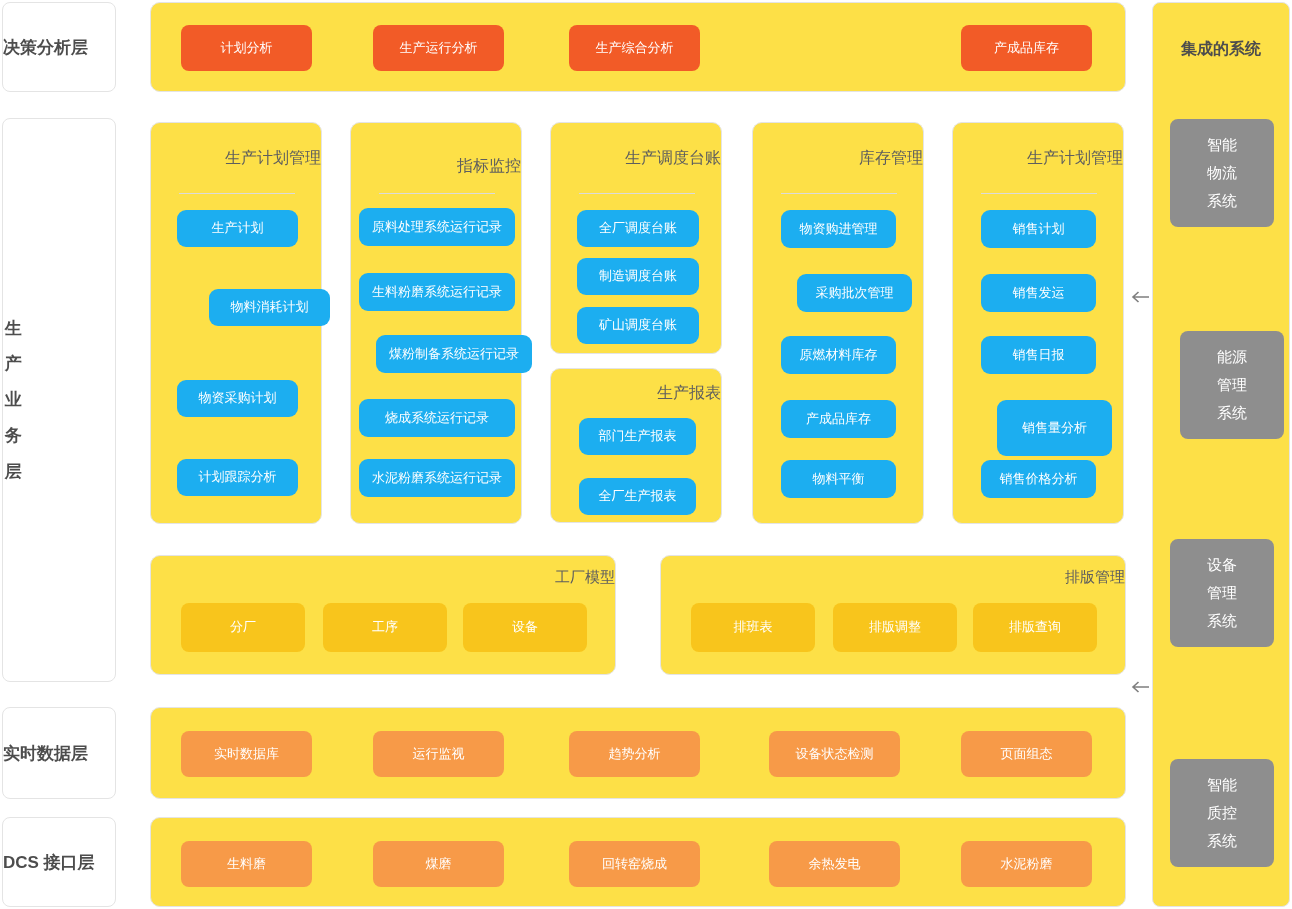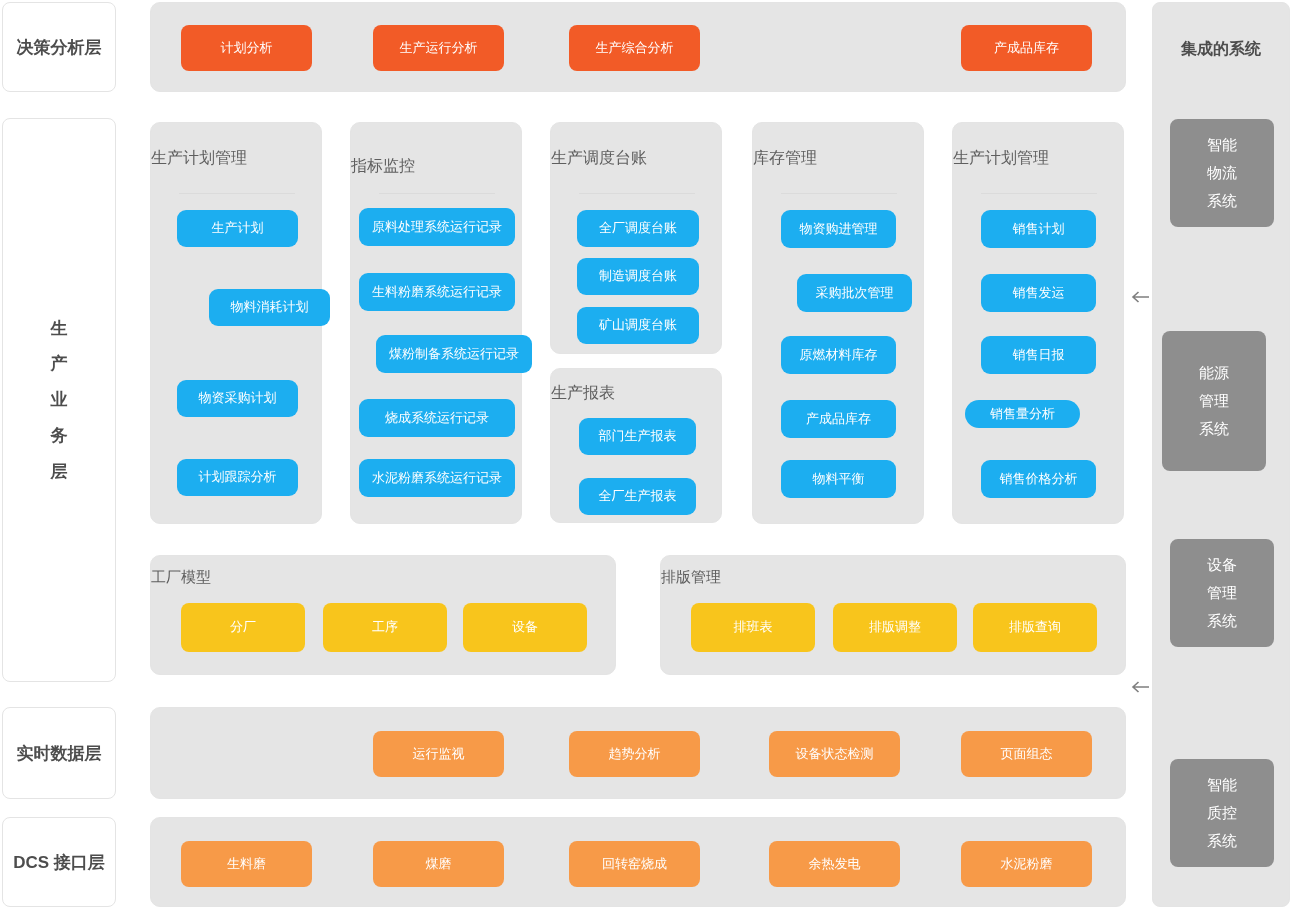--- a/index.html
+++ b/index.html
@@ -1,29 +1,29 @@
 <!DOCTYPE html>
 <html><head>
 <meta charset="utf-8">
 <style>
   html,body {margin:0; padding:0; background:#fff;}
   body {font-family:"Liberation Sans", sans-serif;}
   .stage {position:relative; width:1292px; height:909px; background:#fff; overflow:hidden;}
-  .panel {position:absolute; background:#e5e5e5; border:1px solid #E4E4E4; border-radius:10px; box-sizing:border-box;}
+  .panel {position:absolute; background:#fde047; border:1px solid #E4E4E4; border-radius:10px; box-sizing:border-box;}
   .layer-box {position:absolute; background:#fff; border:1px solid #E4E4E4; border-radius:8px; box-sizing:border-box;
-              display:flex; align-items:center; justify-content:center;
+              display:flex; align-items:center; 
               color:#4D4D4D; font-weight:bold; font-size:17px; text-align:center;}
   .vertical-text {width:1.2em; word-break:break-all; line-height:2.1; text-align:center;}
   .btn {position:absolute; display:flex; align-items:center; justify-content:center;
         color:#fff; font-size:13px; box-sizing:border-box; cursor:pointer; text-align:center; line-height:1.3;}
   .btn-red    {background:#F25B27; border-radius:8px;}
   .btn-blue   {background:#1CAEF0; border-radius:9px;}
   .btn-yellow {background:#F8C51C; border-radius:8px;}
   .btn-orange {background:#F79A48; border-radius:8px;}
-  .panel-title {position:absolute; left:0; width:100%; text-align:left; color:#5E5E5E; font-size:16px; font-weight:500;}
+  .panel-title {position:absolute; left:0; width:100%; text-align:right; color:#5E5E5E; font-size:16px; font-weight:500;}
   .divider {position:absolute; height:1px; background:#DBDBDB;}
   .sys-title {position:absolute; left:0; width:100%; text-align:center; color:#4D4D4D; font-size:16px; font-weight:bold;}
   .sys-box {position:absolute; background:#8E8E8E; border-radius:8px; color:#fff; font-size:15px; font-weight:500;
             display:flex; align-items:center; justify-content:center; cursor:pointer;}
   .sys-box span {display:block; width:2.2em; word-break:break-all; text-align:center; line-height:1.85;}
   .arrow {position:absolute;}
 </style>
 </head>
 <body>
 
@@ -91,59 +91,60 @@
     <div class="btn btn-blue" style="left:28px; top:277px; width:115px; height:38px;">产成品库存</div>
     <div class="btn btn-blue" style="left:28px; top:337px; width:115px; height:38px;">物料平衡</div>
   </div>
 
   <div class="panel" style="left:952px; top:122px; width:172px; height:402px;">
     <div class="panel-title" style="top:25px;">生产计划管理</div>
     <div class="divider" style="left:28px; top:70px; width:116px;"></div>
     <div class="btn btn-blue" style="left:28px; top:87px;  width:115px; height:38px;">销售计划</div>
     <div class="btn btn-blue" style="left:28px; top:151px; width:115px; height:38px;">销售发运</div>
     <div class="btn btn-blue" style="left:28px; top:213px; width:115px; height:38px;">销售日报</div>
-    <div class="btn btn-blue" style="left:12px; top:277px; width:115px; height:28px;border-radius:19px;">销售量分析</div>
+    <div class="btn btn-blue" style="left:44px; top:277px; width:115px; height:56px;">销售量分析</div>
     <div class="btn btn-blue" style="left:28px; top:337px; width:115px; height:38px;">销售价格分析</div>
   </div>
 
   <div class="panel" style="left:150px; top:555px; width:466px; height:120px;">
     <div class="panel-title" style="top:12px; font-size:15px;">工厂模型</div>
     <div class="btn btn-yellow" style="left:30px;  top:47px; width:124px; height:49px;">分厂</div>
     <div class="btn btn-yellow" style="left:172px; top:47px; width:124px; height:49px;">工序</div>
     <div class="btn btn-yellow" style="left:312px; top:47px; width:124px; height:49px;">设备</div>
   </div>
 
   <div class="panel" style="left:660px; top:555px; width:466px; height:120px;">
     <div class="panel-title" style="top:12px; font-size:15px;">排版管理</div>
     <div class="btn btn-yellow" style="left:30px;  top:47px; width:124px; height:49px;">排班表</div>
     <div class="btn btn-yellow" style="left:172px; top:47px; width:124px; height:49px;">排版调整</div>
     <div class="btn btn-yellow" style="left:312px; top:47px; width:124px; height:49px;">排版查询</div>
   </div>
 
   <div class="panel" style="left:150px; top:707px; width:976px; height:92px;">
+    <div class="btn btn-orange" style="left:30px;  top:23px; width:131px; height:46px;">实时数据库</div>
     <div class="btn btn-orange" style="left:222px; top:23px; width:131px; height:46px;">运行监视</div>
     <div class="btn btn-orange" style="left:418px; top:23px; width:131px; height:46px;">趋势分析</div>
     <div class="btn btn-orange" style="left:618px; top:23px; width:131px; height:46px;">设备状态检测</div>
     <div class="btn btn-orange" style="left:810px; top:23px; width:131px; height:46px;">页面组态</div>
   </div>
 
   <div class="panel" style="left:150px; top:817px; width:976px; height:90px;">
     <div class="btn btn-orange" style="left:30px;  top:23px; width:131px; height:46px;">生料磨</div>
     <div class="btn btn-orange" style="left:222px; top:23px; width:131px; height:46px;">煤磨</div>
     <div class="btn btn-orange" style="left:418px; top:23px; width:131px; height:46px;">回转窑烧成</div>
     <div class="btn btn-orange" style="left:618px; top:23px; width:131px; height:46px;">余热发电</div>
     <div class="btn btn-orange" style="left:810px; top:23px; width:131px; height:46px;">水泥粉磨</div>
   </div>
 
   <div class="panel" style="left:1152px; top:2px; width:138px; height:905px; border-radius:8px;">
     <div class="sys-title" style="top:36px;">集成的系统</div>
     <div class="sys-box" style="left:17px; top:116px; width:104px; height:108px;">
       <span>智能物流系统</span>
     </div>
-    <div class="sys-box" style="left:9px; top:328px; width:104px; height:140px;">
+    <div class="sys-box" style="left:27px; top:328px; width:104px; height:108px;">
       <span>能源管理系统</span>
     </div>
     <div class="sys-box" style="left:17px; top:536px; width:104px; height:108px;">
       <span>设备管理系统</span>
     </div>
     <div class="sys-box" style="left:17px; top:756px; width:104px; height:108px;">
       <span>智能质控系统</span>
     </div>
   </div>
 

